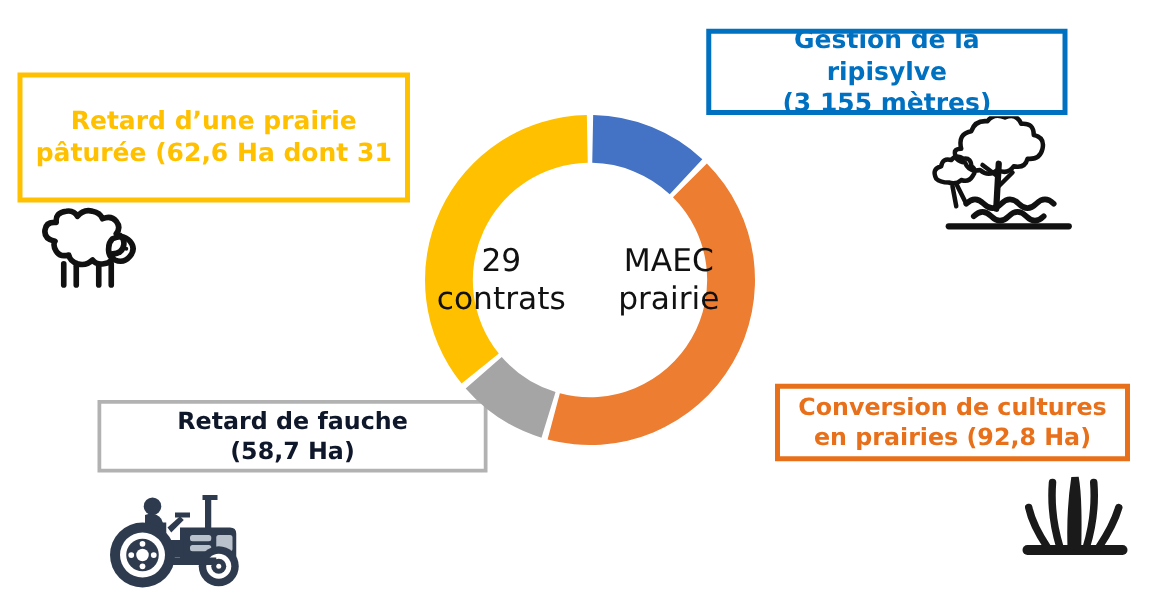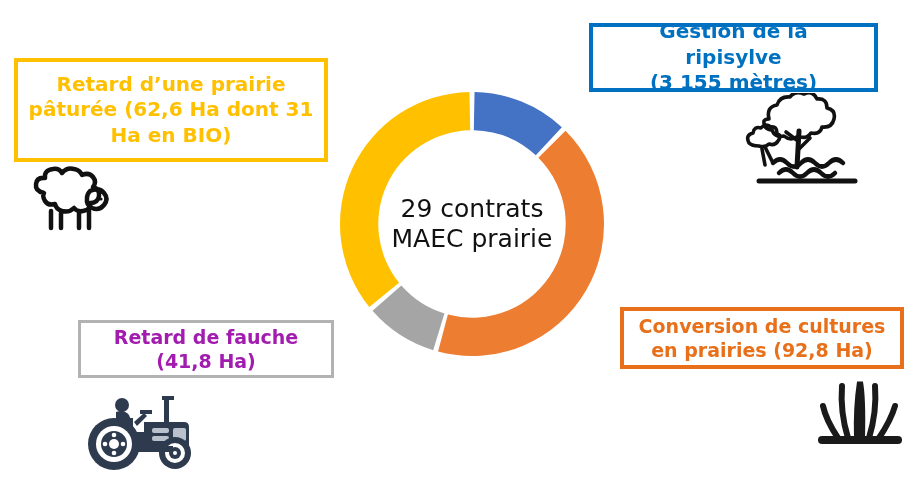--- a/index.html
+++ b/index.html
@@ -33,55 +33,55 @@
   .callout .txt { display: block; width: 100%; }
 
   #box-prairie {
     left: 14px;  top: 58px;  width: 314px; height: 104px;
     border: 4px solid #FFC000;
     color: #FFC000;
     font-size: 20px;
     padding: 2px 8px;
   }
   #box-ripisylve {
-    left: 589px; top: 23px;  width: 289px; height: 69px;
+    left: 565px; top: 23px;  width: 289px; height: 69px;
     border: 4px solid #0070C0;
     color: #0070C0;
     font-size: 20px;
     padding: 2px 24px;
   }
   #box-conversion {
     left: 620px; top: 307px; width: 284px; height: 62px;
     border: 4px solid #E8701A;
     color: #E8701A;
     font-size: 19px;
     padding: 2px 6px;
     text-align: center;
   }
   #box-fauche {
-    left: 78px;  top: 320px; width: 256px; height: 58px;
+    left: 78px;  top: 320px; width: 312px; height: 58px;
     border: 3px solid #B2B2B2;
-    color: #a21caf;
+    color: #0f172a;
     font-size: 19px;
     padding: 2px 6px;
   }
 
   
   #donut-wrap {
     position: absolute;
     left: 338px; top: 90px;
     width: 268px; height: 268px;
   }
   #donut-svg { display: block; width: 268px; height: 268px; }
   #center-label {
     position: absolute;
     left: 0; top: 0;
     width: 268px; height: 268px;
     display: flex;
-    flex-direction: column;
+    flex-direction: row;
     align-items: center;
     justify-content: center;
     text-align: center;
     color: #111111;
     font-size: 25px;
     line-height: 1.22;
     pointer-events: none;
   }
 
   
@@ -94,42 +94,41 @@
 </style>
 </head>
 <body>
 
 <div id="canvas">
 
   <div class="callout" id="box-prairie">
     <span class="txt">
       <span>Retard d’une prairie</span><br>
       <span>pâturée (62,6 Ha dont 31</span><br>
-      <span>Ha en BIO)</span>
     </span>
   </div>
 
   <div class="callout" id="box-ripisylve">
     <span class="txt">
       <span>Gestion de la ripisylve</span><br>
       <span>(3 155 mètres)</span>
     </span>
   </div>
 
   <div class="callout" id="box-conversion">
     <span class="txt">
       <span>Conversion de cultures</span><br>
       <span>en prairies  (92,8 Ha)</span>
     </span>
   </div>
 
   <div class="callout" id="box-fauche">
     <span class="txt">
       <span>Retard de fauche</span><br>
-      <span>(41,8 Ha)</span>
+      <span>(58,7 Ha)</span>
     </span>
   </div>
 
   <div id="donut-wrap">
     <svg id="donut-svg" viewBox="0 0 268 268">
       <g id="slice-group">
           <path d="M 136.53406239675903 2.0243259999429597 A 132 132 0 0 1 223.85515470257718 37.304337360066015 L 197.79715983882977 65.34607952564687 A 93.72 93.72 0 0 0 135.79918430169892 40.297271459959504 Z" fill="#4472C4"></path>
           <path d="M 227.50085857963782 40.82495267041412 A 132 132 0 0 1 100.05847130358008 261.56164247041545 L 109.90151462554185 224.568766153995 A 93.72 93.72 0 0 0 200.38560959154285 67.84571639599403 Z" fill="#ED7D31"></path>
           <path d="M 95.1866770693359 260.1646779533796 A 132 132 0 0 1 34.5296322161838 220.77353244482063 L 63.37603887349049 195.60920803582263 A 93.72 93.72 0 0 0 106.44254071922849 223.5769213468995 Z" fill="#A5A5A5"></path>
           <path d="M 31.271904394565283 216.89112360971265 A 132 132 0 0 1 131.46593760324086 2.0243259999429597 L 132.200815698301 40.297271459959504 A 93.72 93.72 0 0 0 61.06305212014135 192.85269776289599 Z" fill="#FFC000"></path>

